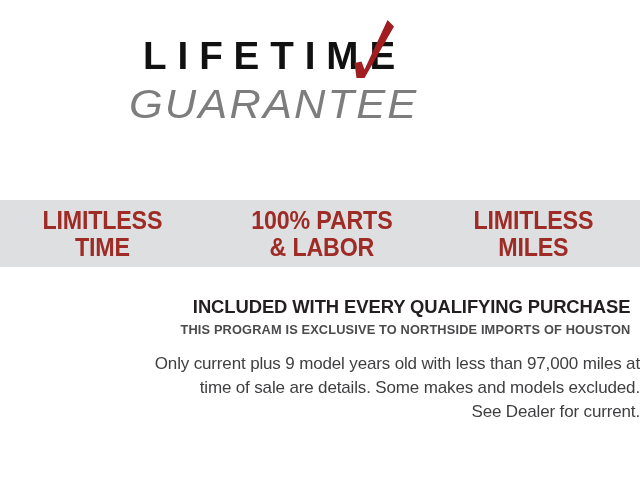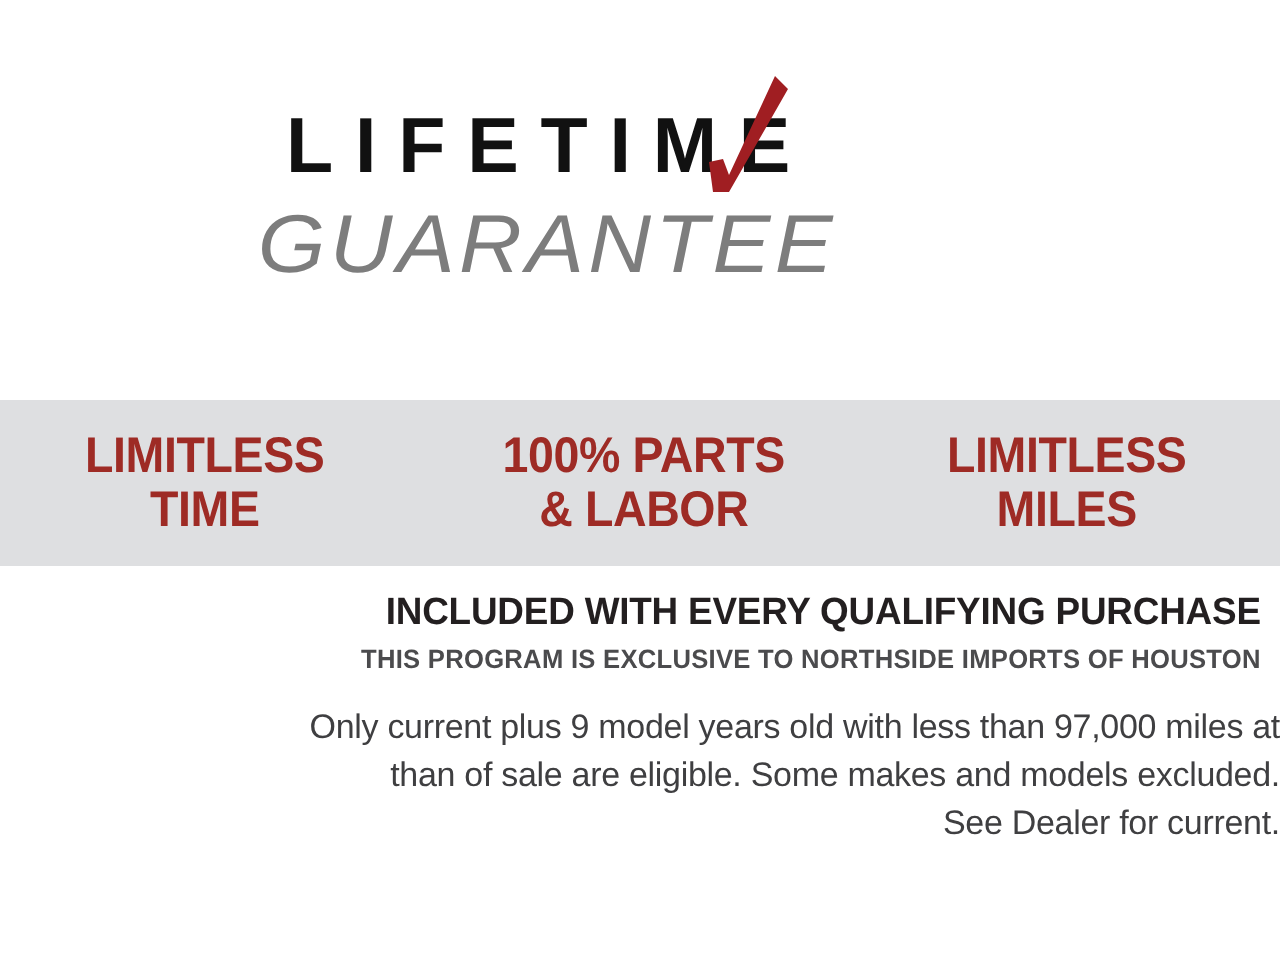--- a/index.html
+++ b/index.html
@@ -18,21 +18,21 @@
     position: relative;
     width: 640px;
     height: 480px;
     background: #ffffff;
   }
 
   
   .logo-block {
     position: absolute;
     left: 0;
-    top: 54px;
+    top: 36px;
     width: 544px;
     text-align: center;
   }
 
   .logo-lifetime-wrap {
     position: relative;
     display: inline-block;
     line-height: 1;
   }
 
@@ -70,21 +70,21 @@
     transform: scaleX(1.06);
     display: block;
   }
 
   
   .band {
     position: absolute;
     left: 0;
     top: 200px;
     width: 640px;
-    height: 83px;
+    height: 67px;
     background: #dedfe1;
     display: flex;
     align-items: center;
     justify-content: space-between;
     box-sizing: border-box;
     padding: 0 32px;
   }
 
   .band-col {
     flex: 0 0 auto;
@@ -172,18 +172,18 @@
       <span>LIMITLESS</span>
       <span class="l2">MILES</span>
     </div>
   </div>
 
   <div class="lower">
     <div class="headline">INCLUDED WITH EVERY QUALIFYING PURCHASE</div>
     <div class="subhead">THIS PROGRAM IS EXCLUSIVE TO NORTHSIDE IMPORTS OF HOUSTON</div>
     <div class="fineprint">
       <span>Only current plus 9 model years old with less than 97,000 miles at</span>
-      <span>than of sale are eligible. Some makes and models excluded.</span>
+      <span>time of sale are details. Some makes and models excluded.</span>
       <span>See Dealer for current.</span>
     </div>
   </div>
 
 </div>
 
 </body></html>

